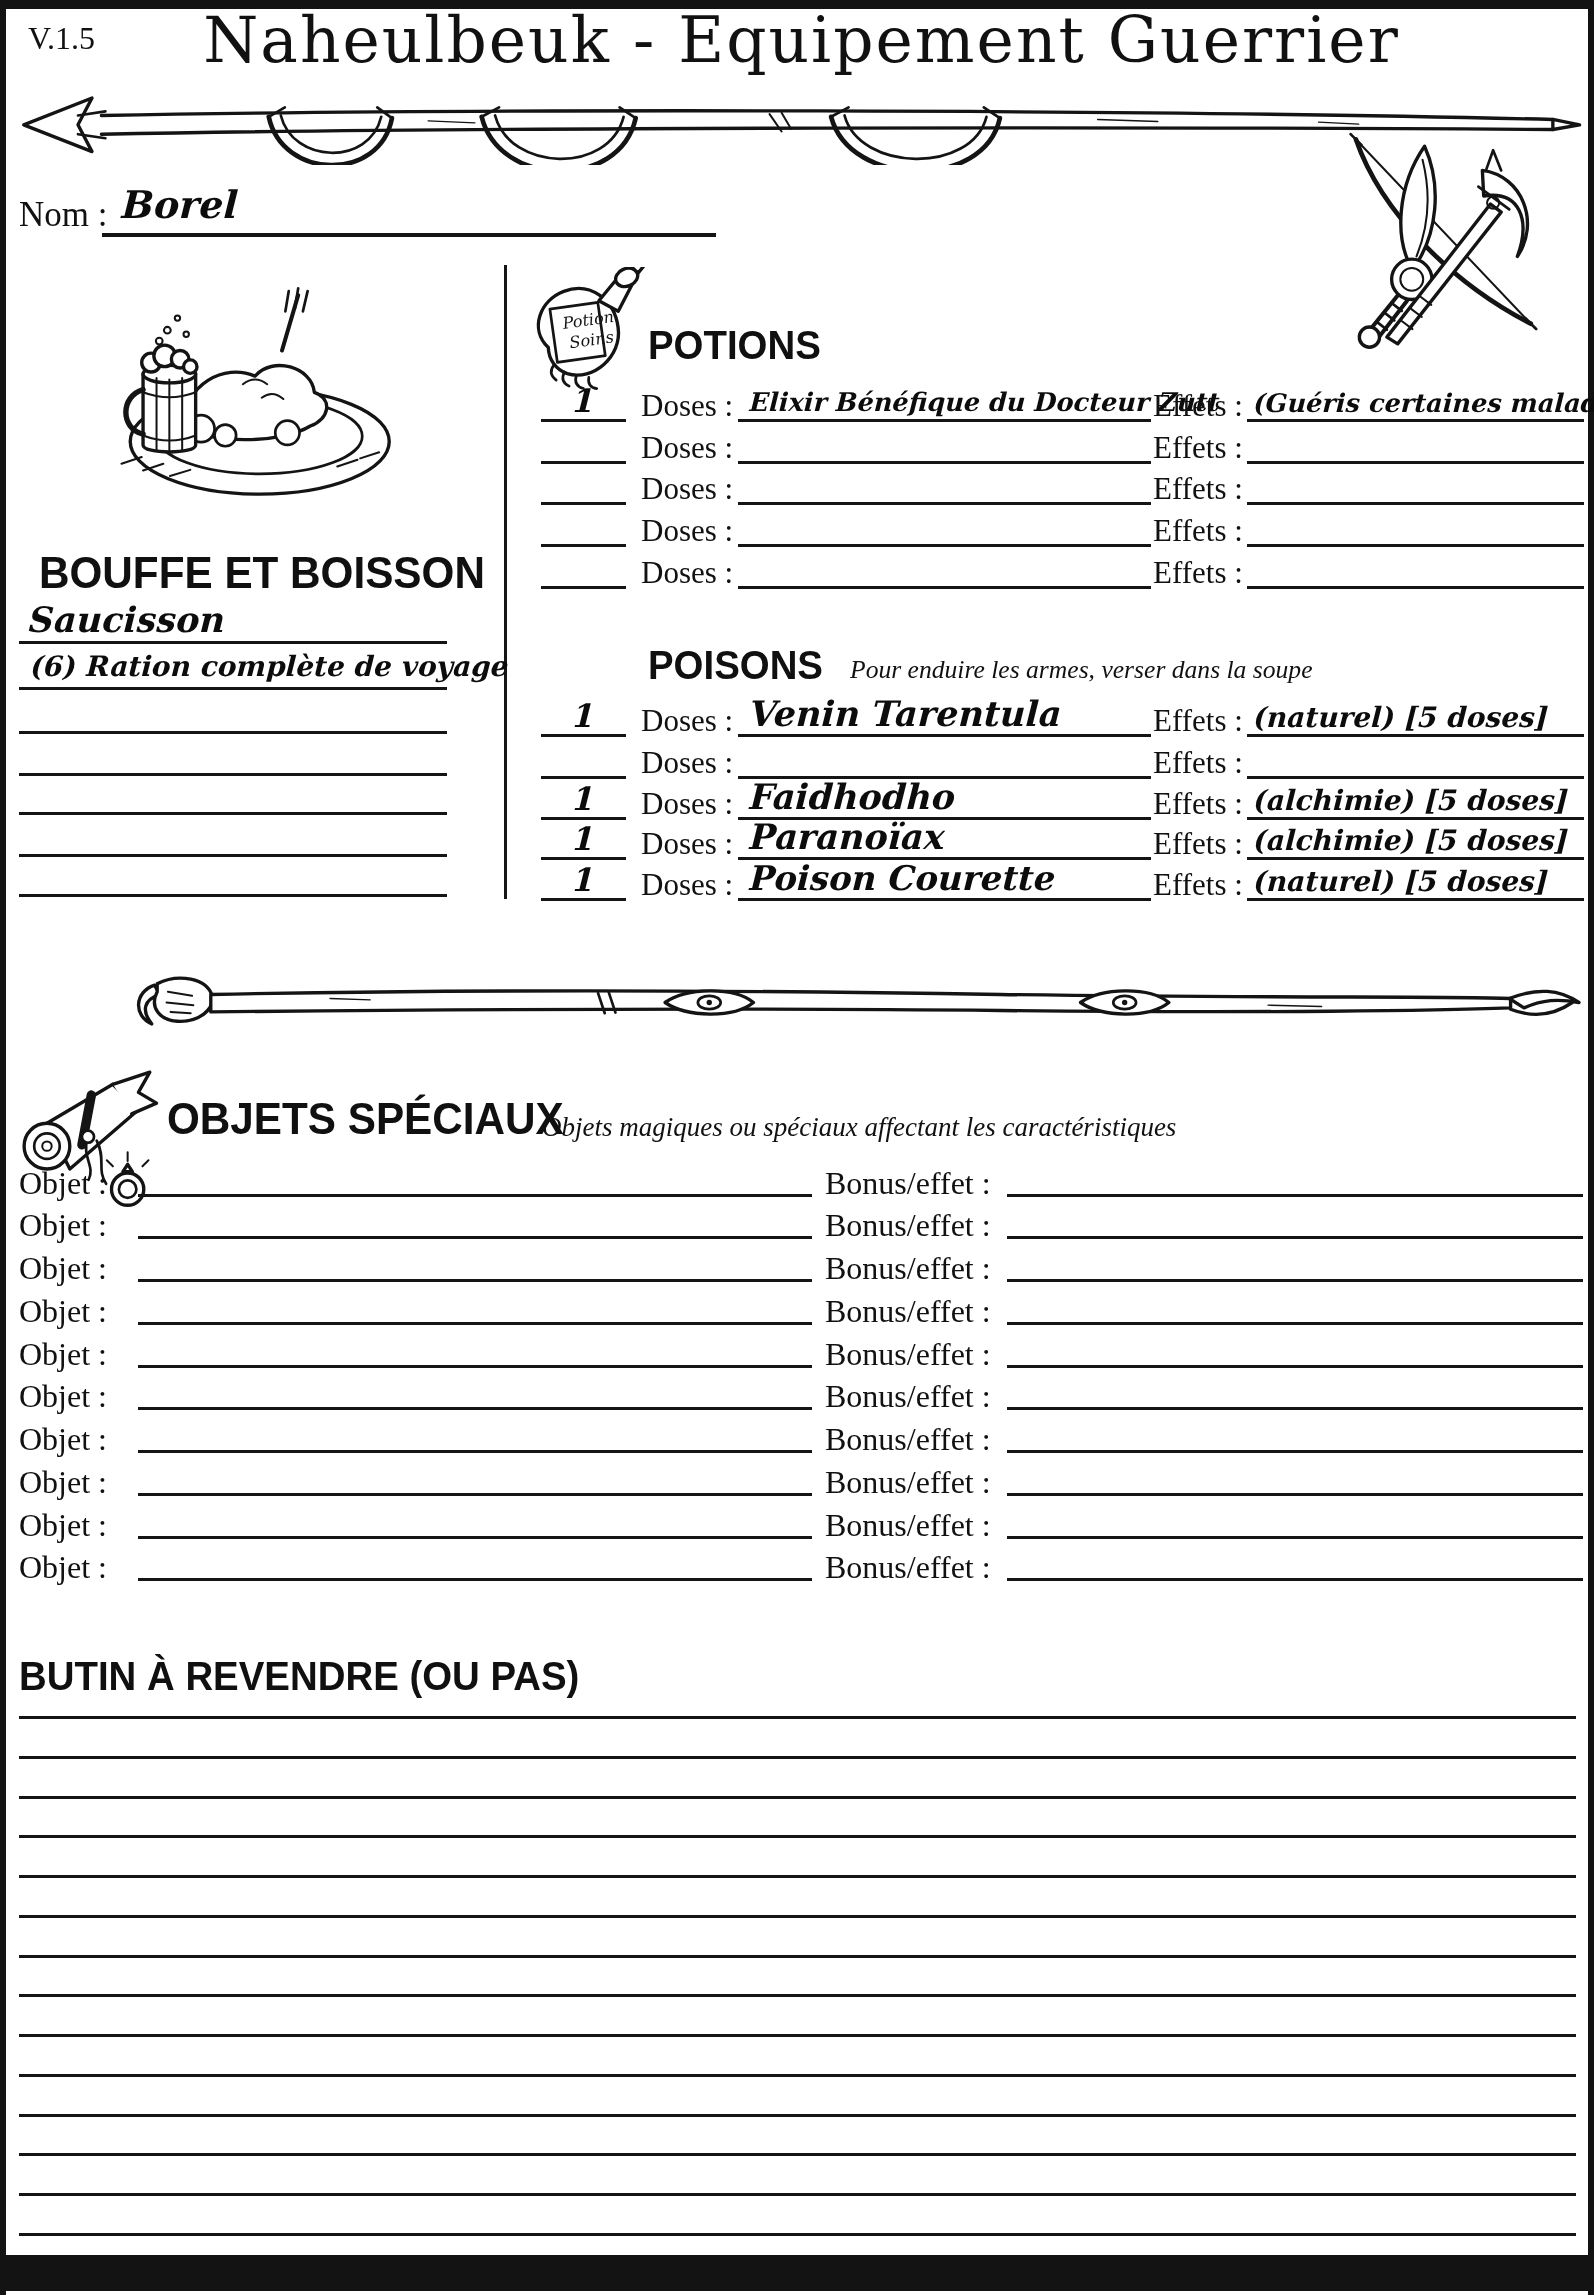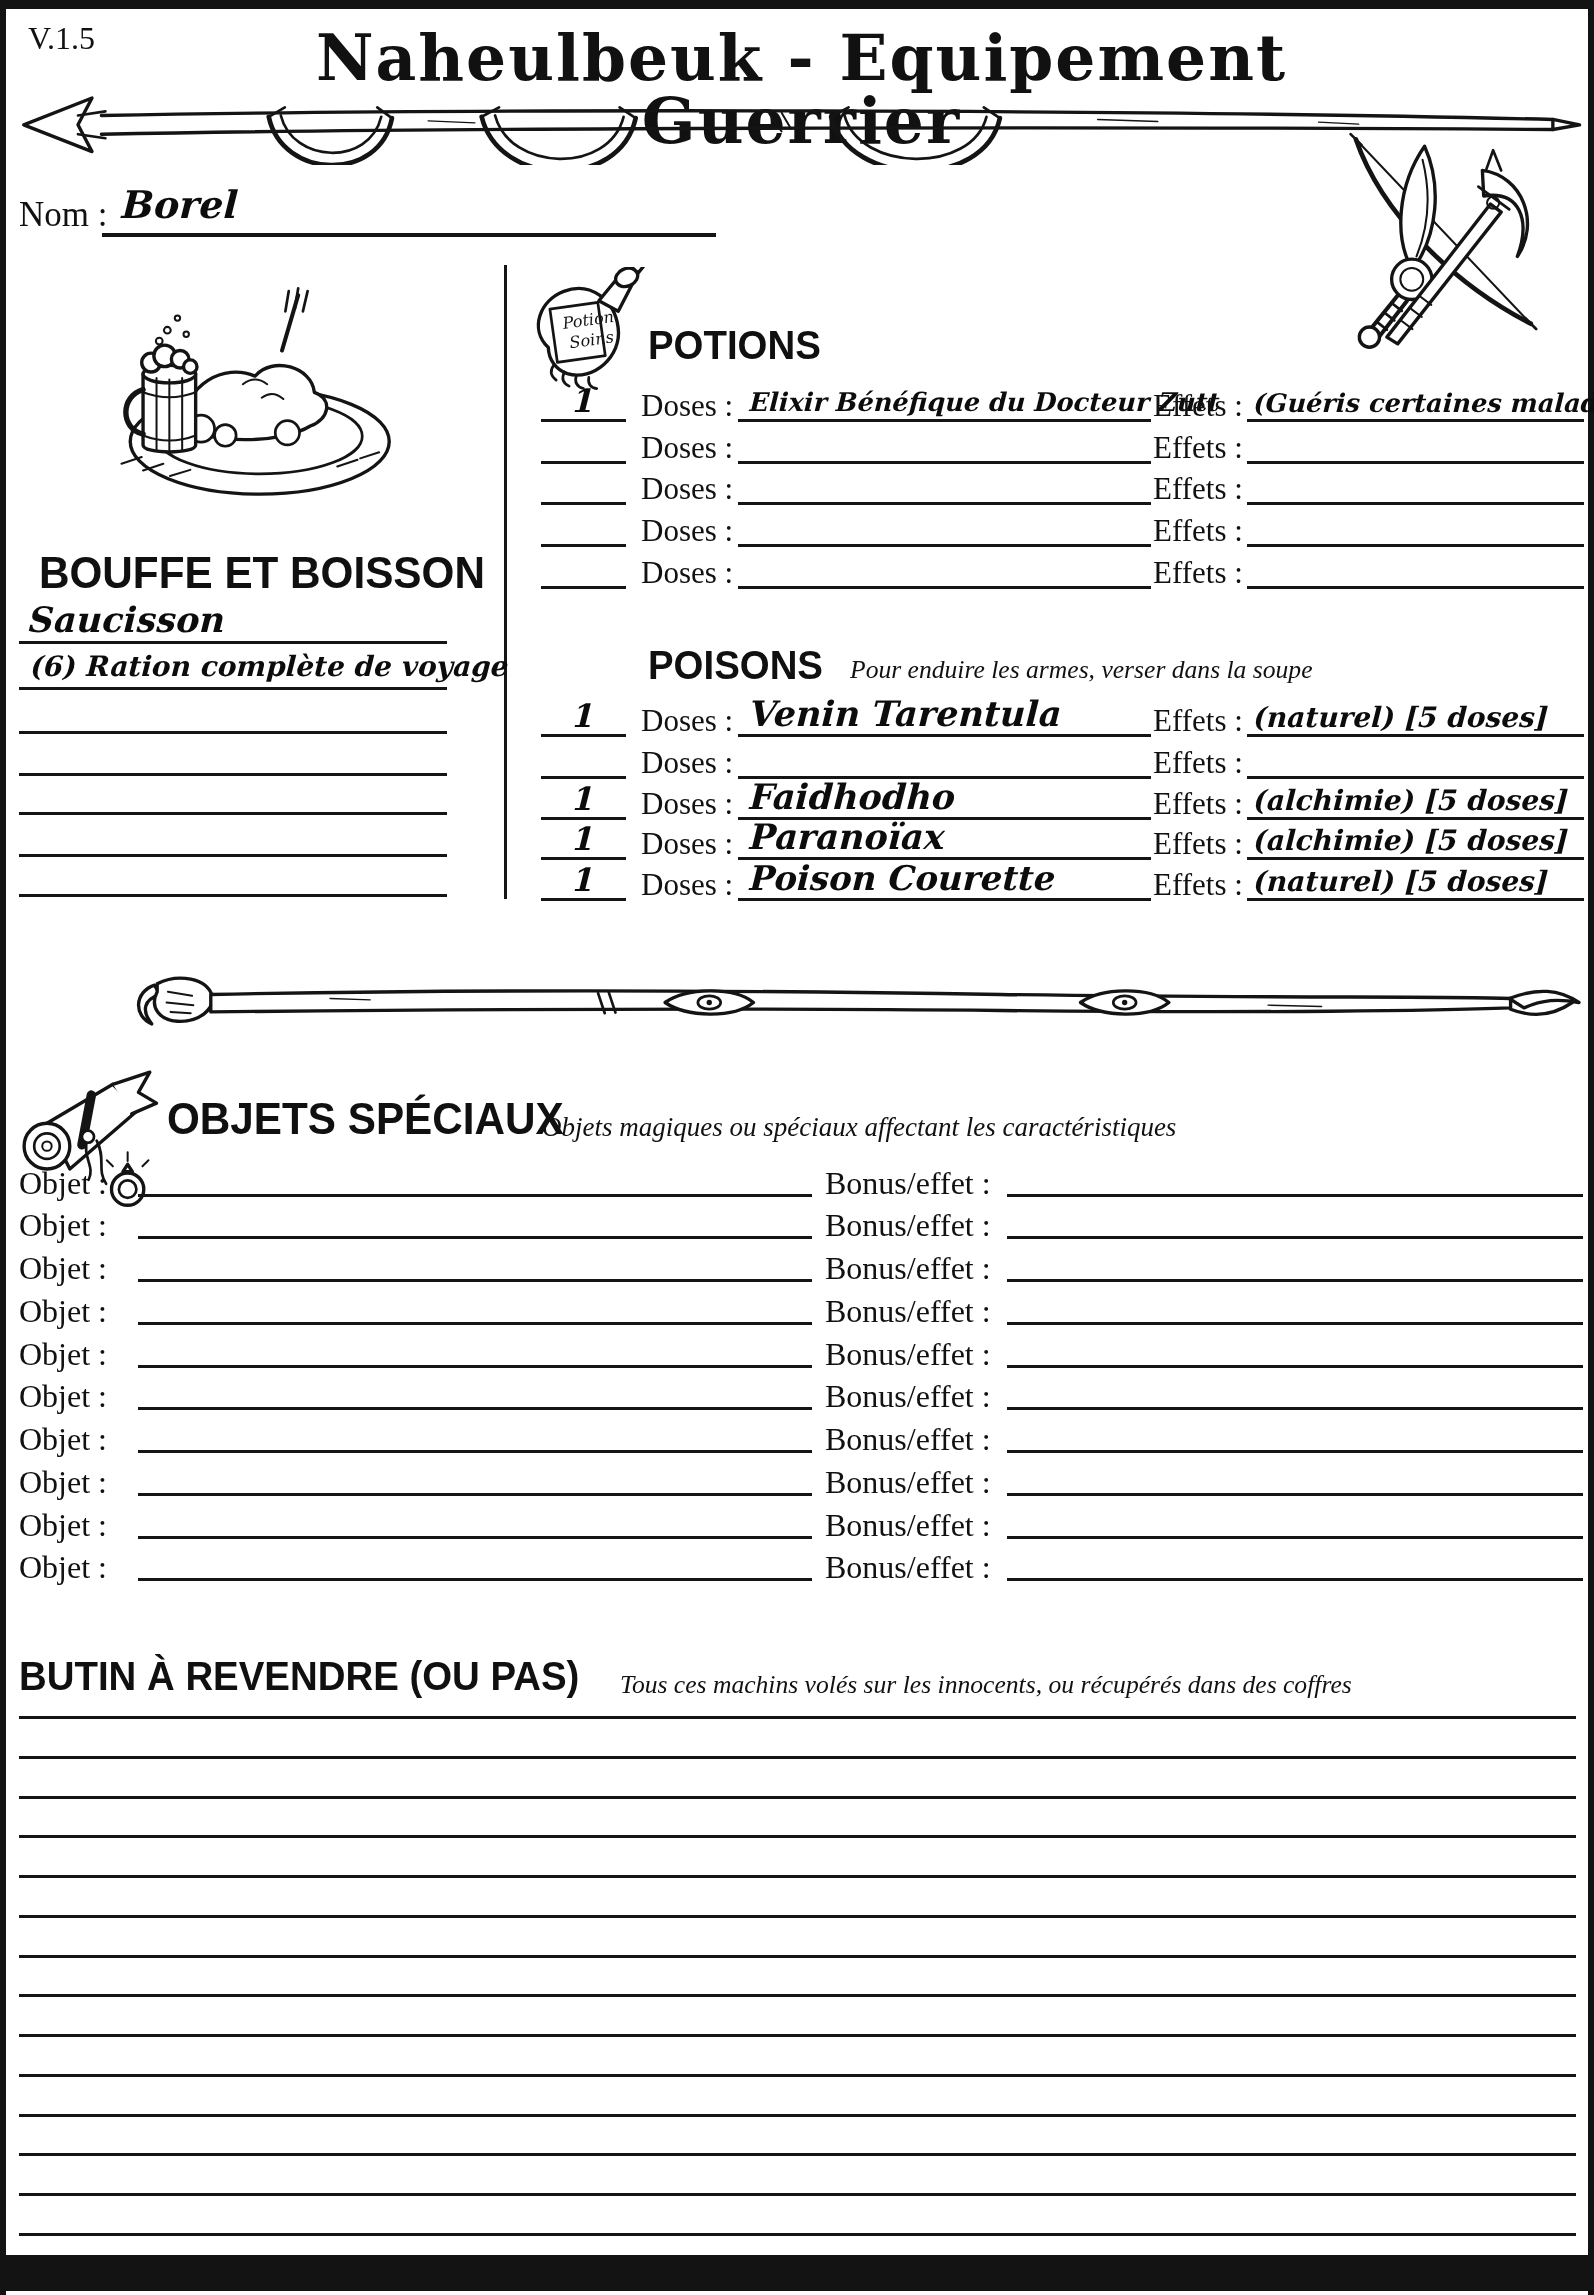--- a/index.html
+++ b/index.html
@@ -7,21 +7,21 @@
          font-family:"Liberation Serif",serif;color:#111;}
   .abs{position:absolute;}
   .line{position:absolute;background:#151515;height:3.4px;}
   .vline{position:absolute;background:#151515;width:3.4px;}
   .lbl{font-family:"Liberation Serif",serif;color:#111;white-space:nowrap;line-height:1;}
   .hand{font-family:"DejaVu Serif",serif;font-style:italic;font-weight:700;color:#0c0c0c;
         white-space:nowrap;line-height:1;transform:skewX(-3deg);transform-origin:left bottom;}
   .hdr{font-family:"Liberation Sans",sans-serif;font-weight:800;color:#101010;white-space:nowrap;
        line-height:1;transform:scaleX(.96);transform-origin:left;}
   .sub{font-family:"Liberation Serif",serif;font-style:italic;color:#111;white-space:nowrap;line-height:1;}
-  .title{font-family:"DejaVu Serif",serif;font-weight:700;letter-spacing:2px;line-height:1;margin-top:18px;}
+  .title{font-family:"DejaVu Serif",serif;font-weight:400;letter-spacing:2px;line-height:1;}
   .border-bar{position:absolute;background:#131313;}
   
   .prow{position:absolute;left:0;width:1594px;height:44px;}
   .prow .qline{position:absolute;left:541px;bottom:0;width:85px;height:3.4px;background:#151515;}
   .prow .qval{position:absolute;left:541px;bottom:5.4px;width:85px;text-align:center;font-size:32px;}
   .prow .dlabel{position:absolute;left:641px;bottom:1.3px;font-size:31px;}
   .prow .dline{position:absolute;left:738px;bottom:0;width:413px;height:3.4px;background:#151515;}
   .prow .dval{position:absolute;left:749px;bottom:6px;font-size:30px;}
   .prow .elabel{position:absolute;left:1153px;bottom:1.3px;font-size:31px;}
   .prow .eline{position:absolute;left:1247px;bottom:0;width:337px;height:3.4px;background:#151515;}
@@ -361,21 +361,20 @@
     <div class="bline"></div>
   </div>
   <div class="orow" style="top:1543px">
     <div class="olabel lbl">Objet :</div>
     <div class="oline"></div>
     <div class="blabel lbl">Bonus/effet :</div>
     <div class="bline"></div>
   </div>
 
   <div class="abs hdr" style="left:19px;top:1656px;font-size:40px">BUTIN À REVENDRE (OU PAS)</div>
-  <div class="abs sub" style="left:620px;top:1672px;font-size:25.6px">Tous ces machins volés sur les innocents, ou récupérés dans des coffres</div>
 
   <div class="line" style="left:19px;top:1716px;width:1557px"></div>
   <div class="line" style="left:19px;top:1756px;width:1557px"></div>
   <div class="line" style="left:19px;top:1796px;width:1557px"></div>
   <div class="line" style="left:19px;top:1835px;width:1557px"></div>
   <div class="line" style="left:19px;top:1875px;width:1557px"></div>
   <div class="line" style="left:19px;top:1915px;width:1557px"></div>
   <div class="line" style="left:19px;top:1955px;width:1557px"></div>
   <div class="line" style="left:19px;top:1994px;width:1557px"></div>
   <div class="line" style="left:19px;top:2034px;width:1557px"></div>

